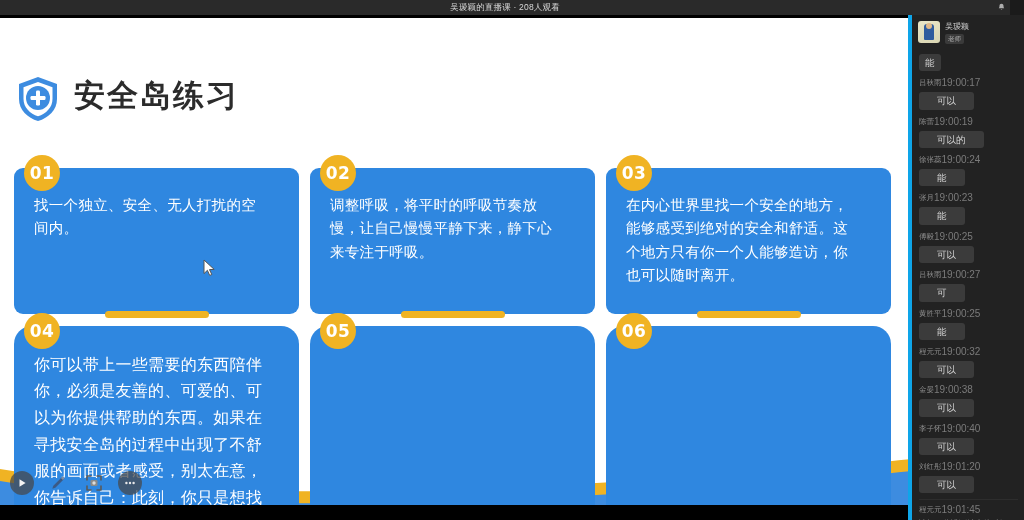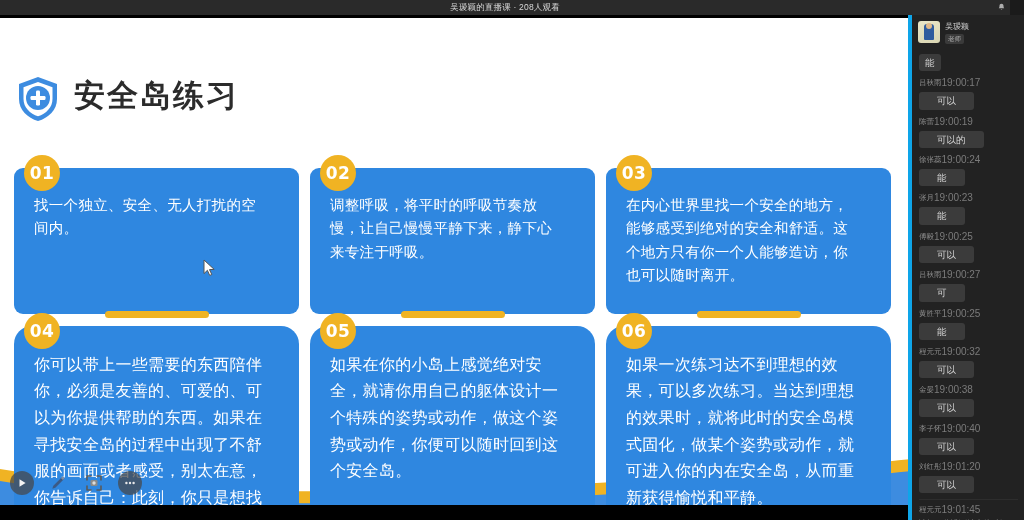--- a/index.html
+++ b/index.html
@@ -185,27 +185,25 @@
         </div>
 
         <div class="card r2">
           <div class="badge">04</div>
           <div class="card-text">你可以带上一些需要的东西陪伴你，必须是友善的、可爱的、可以为你提供帮助的东西。如果在寻找安全岛的过程中出现了不舒服的画面或者感受，别太在意，你告诉自己：此刻，你只是想找一个美好的、感到舒服的、有利于康复的地方。</div>
           <div class="underline"></div>
         </div>
 
         <div class="card r2">
           <div class="badge">05</div>
-          <div class="card-text">如果在你的小岛上感觉绝对安全，就请你用自己的躯体设计一个特殊的姿势或动作，做这个姿势或动作，你便可以随时回到这个安全岛。</div>
           <div class="underline"></div>
         </div>
 
         <div class="card r2">
           <div class="badge">06</div>
-          <div class="card-text">如果一次练习达不到理想的效果，可以多次练习。当达到理想的效果时，就将此时的安全岛模式固化，做某个姿势或动作，就可进入你的内在安全岛，从而重新获得愉悦和平静。</div>
           <div class="underline"></div>
         </div>
 
       </div>
 
       <div class="toolbar">
         <div class="tool">
           <svg width="12" height="12" viewBox="0 0 12 12">
             <path d="M3.5 2.2 L9.6 6 L3.5 9.8 Z" fill="#f3f3f3"></path>
           </svg>

